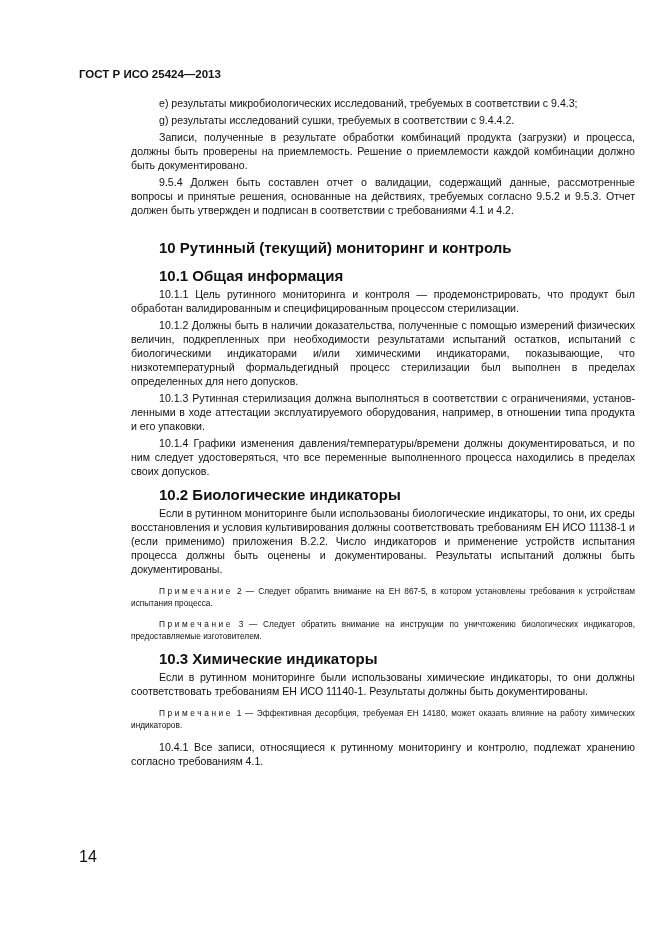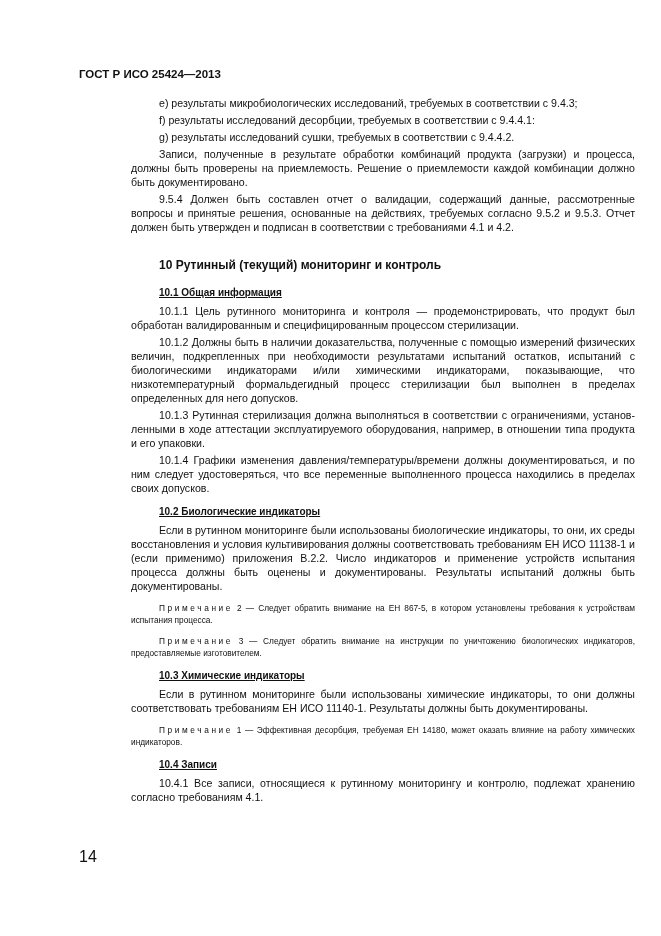--- a/index.html
+++ b/index.html
@@ -17,38 +17,37 @@
       font-size: 10.6px; line-height: 14px; text-align: justify; margin-left: 36px;
     }
     .p { margin: 0 0 3px 0; text-indent: 28px; hyphens: manual; }
     .li { margin: 0 0 3px 28px; text-indent: 0; }
     .note {
       font-size: 8.3px; line-height: 12px; margin: 9px 0 9px 0; text-indent: 28px;
       text-align: justify;
     }
     .note .lbl { letter-spacing: 2.6px; }
     .h1 {
-      font-size: 12px; font-weight: bold; margin: 24px 0 14px 28px;
+      font-size: 15px; font-weight: bold; margin: 24px 0 14px 28px;
     }
     .h2 {
-      font-size: 10px; font-weight: bold; margin: 10px 0 4px 28px; text-decoration: underline;
+      font-size: 15px; font-weight: bold; margin: 10px 0 4px 28px;
     }
     .page-num {
       position: absolute; left: 79px; top: 848px; font-size: 16px;
     }
   </style>
 </head>
 <body>
 
 <div class="page">
   <div class="doc-header">ГОСТ Р ИСО 25424—2013</div>
 
   <div class="content">
     <div class="li">e)  результаты микробиологических исследований, требуемых в соответствии с 9.4.3;</div>
-    <div class="li">f)  результаты исследований десорбции, требуемых в соответствии с 9.4.4.1:</div>
     <div class="li">g)  результаты исследований сушки, требуемых в соответствии с 9.4.4.2.</div>
 
     <p class="p">Записи, полученные в результате обработки комбинаций продукта (загрузки) и процесса, должны быть проверены на приемлемость. Решение о приемлемости каждой комбинации должно быть доку­ментировано.</p>
     <p class="p">9.5.4  Должен быть составлен отчет о валидации, содержащий данные, рассмотренные вопросы и принятые решения, основанные на действиях, требуемых согласно 9.5.2 и 9.5.3. Отчет должен быть утвержден и подписан в соответствии с требованиями 4.1 и 4.2.</p>
 
     <div class="h1">10  Рутинный (текущий) мониторинг и контроль</div>
 
     <div class="h2">10.1  Общая информация</div>
     <p class="p">10.1.1  Цель рутинного мониторинга и контроля — продемонстрировать, что продукт был обрабо­тан валидированным и специфицированным процессом стерилизации.</p>
     <p class="p">10.1.2  Должны быть в наличии доказательства, полученные с помощью измерений физических величин, подкрепленных при необходимости результатами испытаний остатков, испытаний с биологи­ческими индикаторами и/или химическими индикаторами, показывающие, что низкотемпературный формальдегидный процесс стерилизации был выполнен в пределах определенных для него допусков.</p>
@@ -57,18 +56,17 @@
 
     <div class="h2">10.2  Биологические индикаторы</div>
     <p class="p">Если в рутинном мониторинге были использованы биологические индикаторы, то они, их среды восстановления и условия культивирования должны соответствовать требованиям ЕН ИСО 11138-1 и (если применимо) приложения B.2.2. Число индикаторов и применение устройств испытания процесса должны быть оценены и документированы. Результаты испытаний должны быть документированы.</p>
     <div class="note"><span class="lbl">Примечание</span><span> 2 — Следует обратить внимание на ЕН 867-5, в котором установлены требования к устрой­ствам испытания процесса.</span></div>
     <div class="note"><span class="lbl">Примечание</span><span> 3 — Следует обратить внимание на инструкции по уничтожению биологических индикато­ров, предоставляемые изготовителем.</span></div>
 
     <div class="h2">10.3  Химические индикаторы</div>
     <p class="p">Если в рутинном мониторинге были использованы химические индикаторы, то они должны соот­ветствовать требованиям ЕН ИСО 11140-1. Результаты должны быть документированы.</p>
     <div class="note"><span class="lbl">Примечание</span><span> 1 — Эффективная десорбция, требуемая ЕН 14180, может оказать влияние на работу хи­мических индикаторов.</span></div>
 
-    <div class="h2">10.4  Записи</div>
     <p class="p">10.4.1 Все записи, относящиеся к рутинному мониторингу и контролю, подлежат хранению согласно требованиям 4.1.</p>
   </div>
 
   <div class="page-num">14</div>
 </div>
 
 </body></html>

